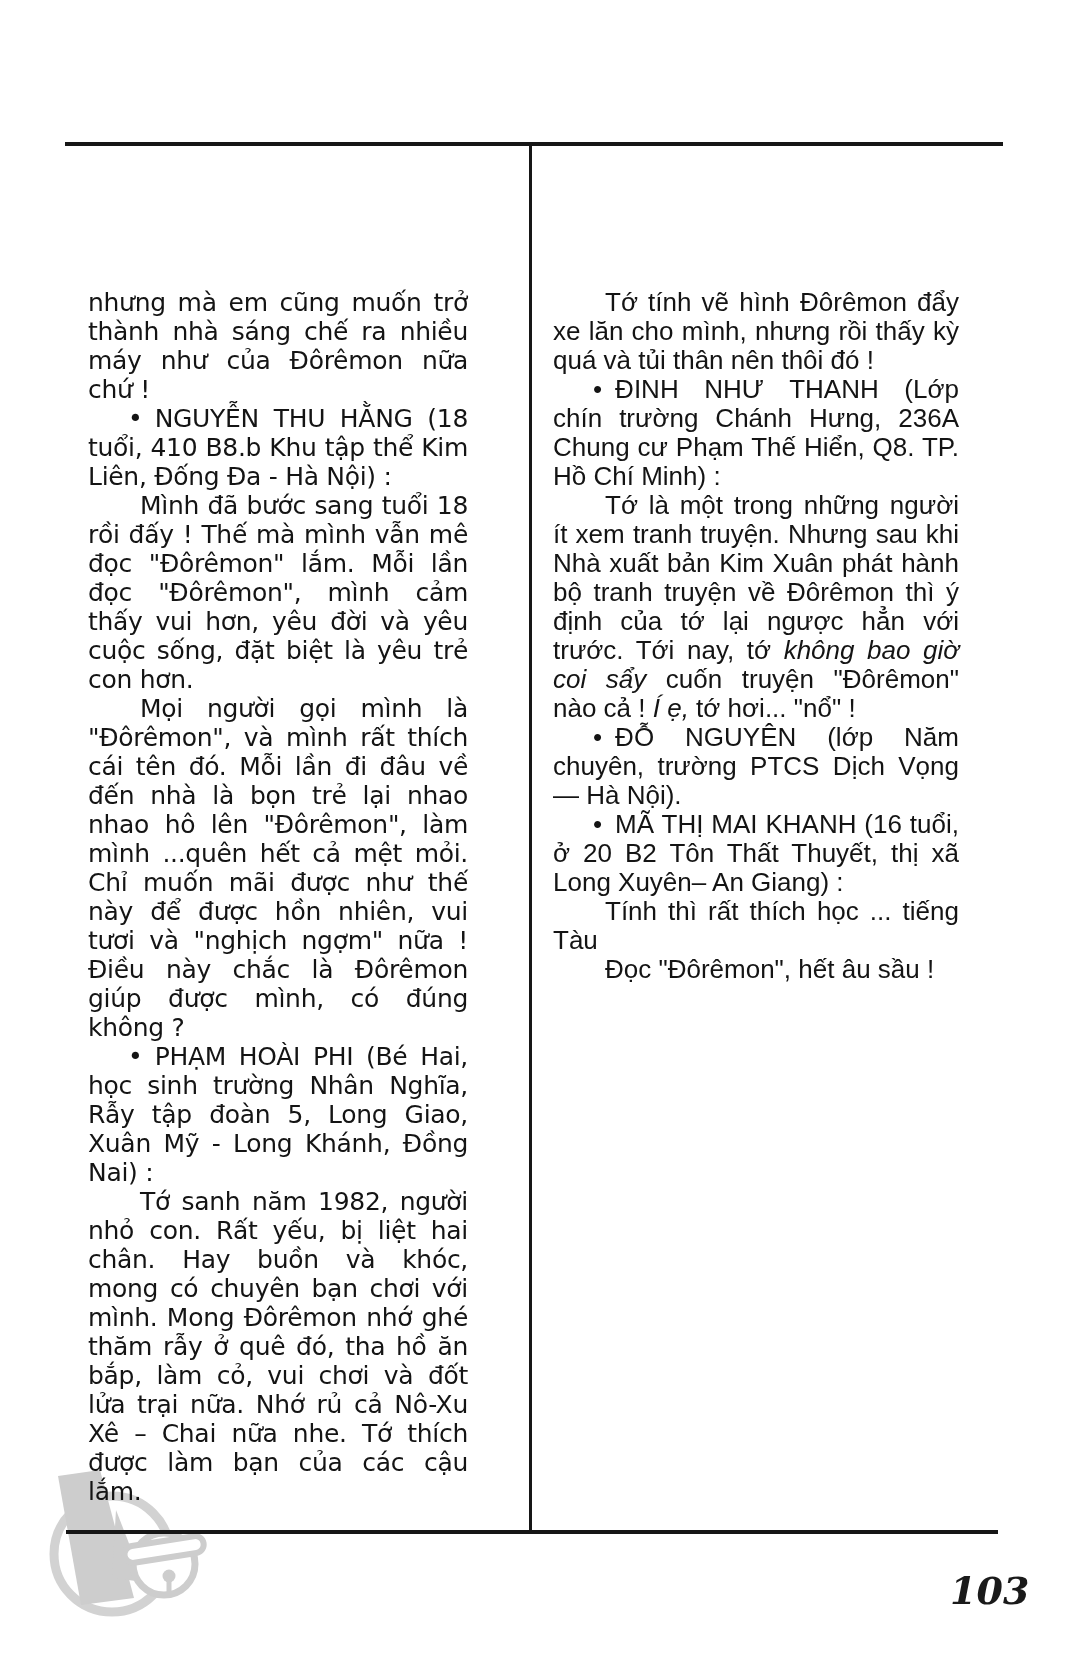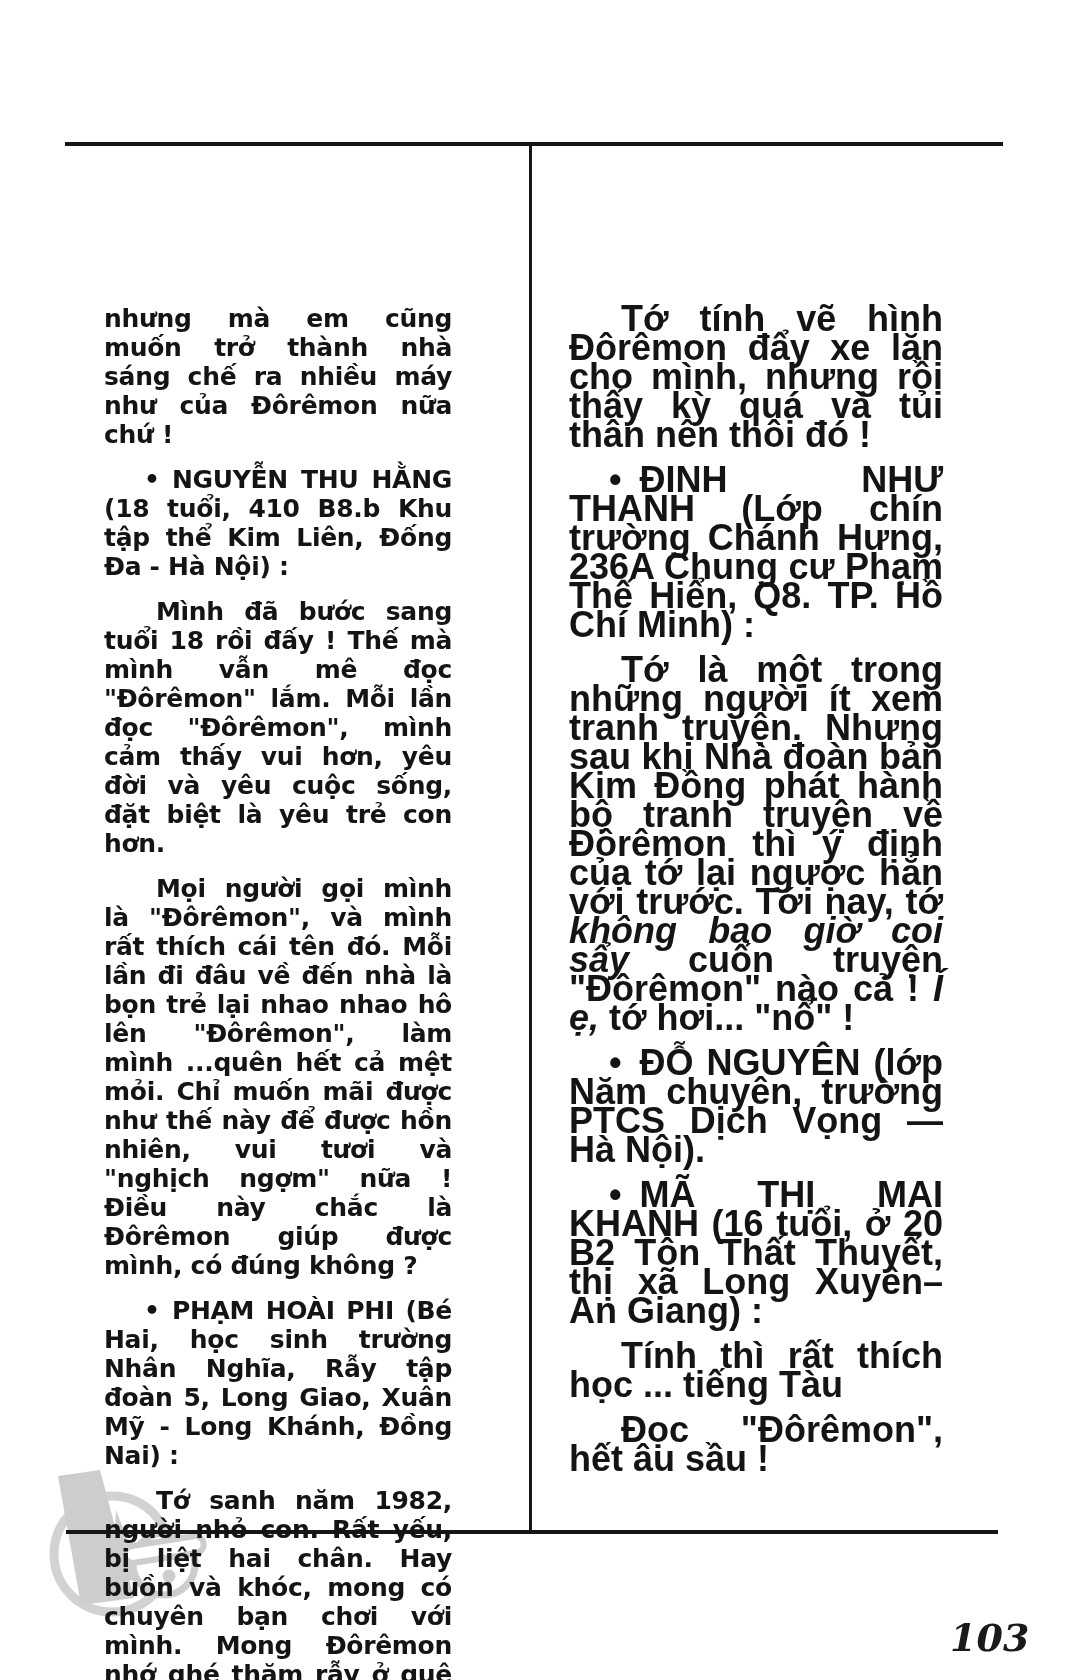--- a/index.html
+++ b/index.html
@@ -13,44 +13,43 @@
   .rule{position:absolute;background:#161616;z-index:3;}
   .rule-top{left:65px;top:142px;width:938px;height:4px;}
   .rule-bottom{left:66px;top:1530px;width:932px;height:4px;}
   .rule-divider{left:529px;top:142px;width:3px;height:1392px;}
   .col{
     position:absolute;top:288px;
     text-align:justify;
     color:#141414;
     z-index:4;
   }
-  .col p{margin:16px;padding:0;font-weight:bold;}
+  .col p{margin:0;padding:0;}
   .col p.indent{text-indent:52px;}
   .col p.bullet{text-indent:40px;}
   .col p.plain{text-indent:0;}
   .col-left{
     left:88px;width:380px;
     font-family:"DejaVu Sans",sans-serif;
     font-size:25px;line-height:29px;
     letter-spacing:-0.3px;
   }
   .col-right{
     left:553px;width:406px;
     font-family:"Liberation Sans",sans-serif;
-    font-size:36px;line-height:29px;
+    font-size:26px;line-height:29px;
   }
   .it{font-style:italic;}
   .page-number{
     position:absolute;
     left:950px;top:1568px;
     font-family:"DejaVu Serif",serif;
     font-style:italic;font-weight:bold;
     font-size:38px;color:#1a1a1a;
     z-index:4;
-    margin-top:47px;
   }
   .logo{
     position:absolute;left:38px;top:1452px;
     width:196px;height:172px;z-index:1;
   }
 </style>
 </head>
 <body>
 
 <svg class="logo" viewBox="0 0 196 172" xmlns="http://www.w3.org/2000/svg" aria-hidden="true">
@@ -79,20 +78,20 @@
     <p class="plain"><span>nhưng mà em cũng muốn trở thành nhà sáng chế ra nhiều máy như của Đôrêmon nữa chứ !</span></p>
     <p class="bullet"><span>• NGUYỄN THU HẰNG (18 tuổi, 410 B8.b Khu tập thể Kim Liên, Đống Đa - Hà Nội) :</span></p>
     <p class="indent"><span>Mình đã bước sang tuổi 18 rồi đấy ! Thế mà mình vẫn mê đọc "Đôrêmon" lắm. Mỗi lần đọc "Đôrêmon", mình cảm thấy vui hơn, yêu đời và yêu cuộc sống, đặt biệt là yêu trẻ con hơn.</span></p>
     <p class="indent"><span>Mọi người gọi mình là "Đôrêmon", và mình rất thích cái tên đó. Mỗi lần đi đâu về đến nhà là bọn trẻ lại nhao nhao hô lên "Đôrêmon", làm mình ...quên hết cả mệt mỏi. Chỉ muốn mãi được như thế này để được hồn nhiên, vui tươi và "nghịch ngợm" nữa ! Điều này chắc là Đôrêmon giúp được mình, có đúng không ?</span></p>
     <p class="bullet"><span>• PHẠM HOÀI PHI (Bé Hai, học sinh trường Nhân Nghĩa, Rẫy tập đoàn 5, Long Giao, Xuân Mỹ - Long Khánh, Đồng Nai) :</span></p>
     <p class="indent"><span>Tớ sanh năm 1982, người nhỏ con. Rất yếu, bị liệt hai chân. Hay buồn và khóc, mong có chuyên bạn chơi với mình. Mong Đôrêmon nhớ ghé thăm rẫy ở quê đó, tha hồ ăn bắp, làm cỏ, vui chơi và đốt lửa trại nữa. Nhớ rủ cả Nô-Xu Xê – Chai nữa nhe. Tớ thích được làm bạn của các cậu lắm.</span></p>
   </div>
 <div class="col col-right" id="col-right">
     <p class="indent"><span>Tớ tính vẽ hình Đôrêmon đẩy xe lăn cho mình, nhưng rồi thấy kỳ quá và tủi thân nên thôi đó !</span></p>
     <p class="bullet"><span>• ĐINH NHƯ THANH (Lớp chín trường Chánh Hưng, 236A Chung cư Phạm Thế Hiển, Q8. TP. Hồ Chí Minh) :</span></p>
-    <p class="indent"><span>Tớ là một trong những người ít xem tranh truyện. Nhưng sau khi Nhà đoàn bản Kim Đồng phát hành bộ tranh truyện về Đôrêmon thì ý định của tớ lại ngược hẳn với trước. Tới nay, tớ </span><span class="it">không bao giờ coi sẩy</span><span> cuốn truyện "Đôrêmon" nào cả ! </span><span class="it">Í ẹ,</span><span> tớ hơi... "nổ" !</span></p>
+    <p class="indent"><span>Tớ là một trong những người ít xem tranh truyện. Nhưng sau khi Nhà xuất bản Kim Xuân phát hành bộ tranh truyện về Đôrêmon thì ý định của tớ lại ngược hẳn với trước. Tới nay, tớ </span><span class="it">không bao giờ coi sẩy</span><span> cuốn truyện "Đôrêmon" nào cả ! </span><span class="it">Í ẹ,</span><span> tớ hơi... "nổ" !</span></p>
     <p class="bullet"><span>• ĐỖ NGUYÊN (lớp Năm chuyên, trường PTCS Dịch Vọng — Hà Nội).</span></p>
     <p class="bullet"><span>• MÃ THỊ MAI KHANH (16 tuổi, ở 20 B2 Tôn Thất Thuyết, thị xã Long Xuyên– An Giang) :</span></p>
     <p class="indent"><span>Tính thì rất thích học ... tiếng Tàu</span></p>
     <p class="indent"><span>Đọc "Đôrêmon", hết âu sầu !</span></p>
   </div>
 
 <div class="page-number">103</div>
 
 </body></html>

